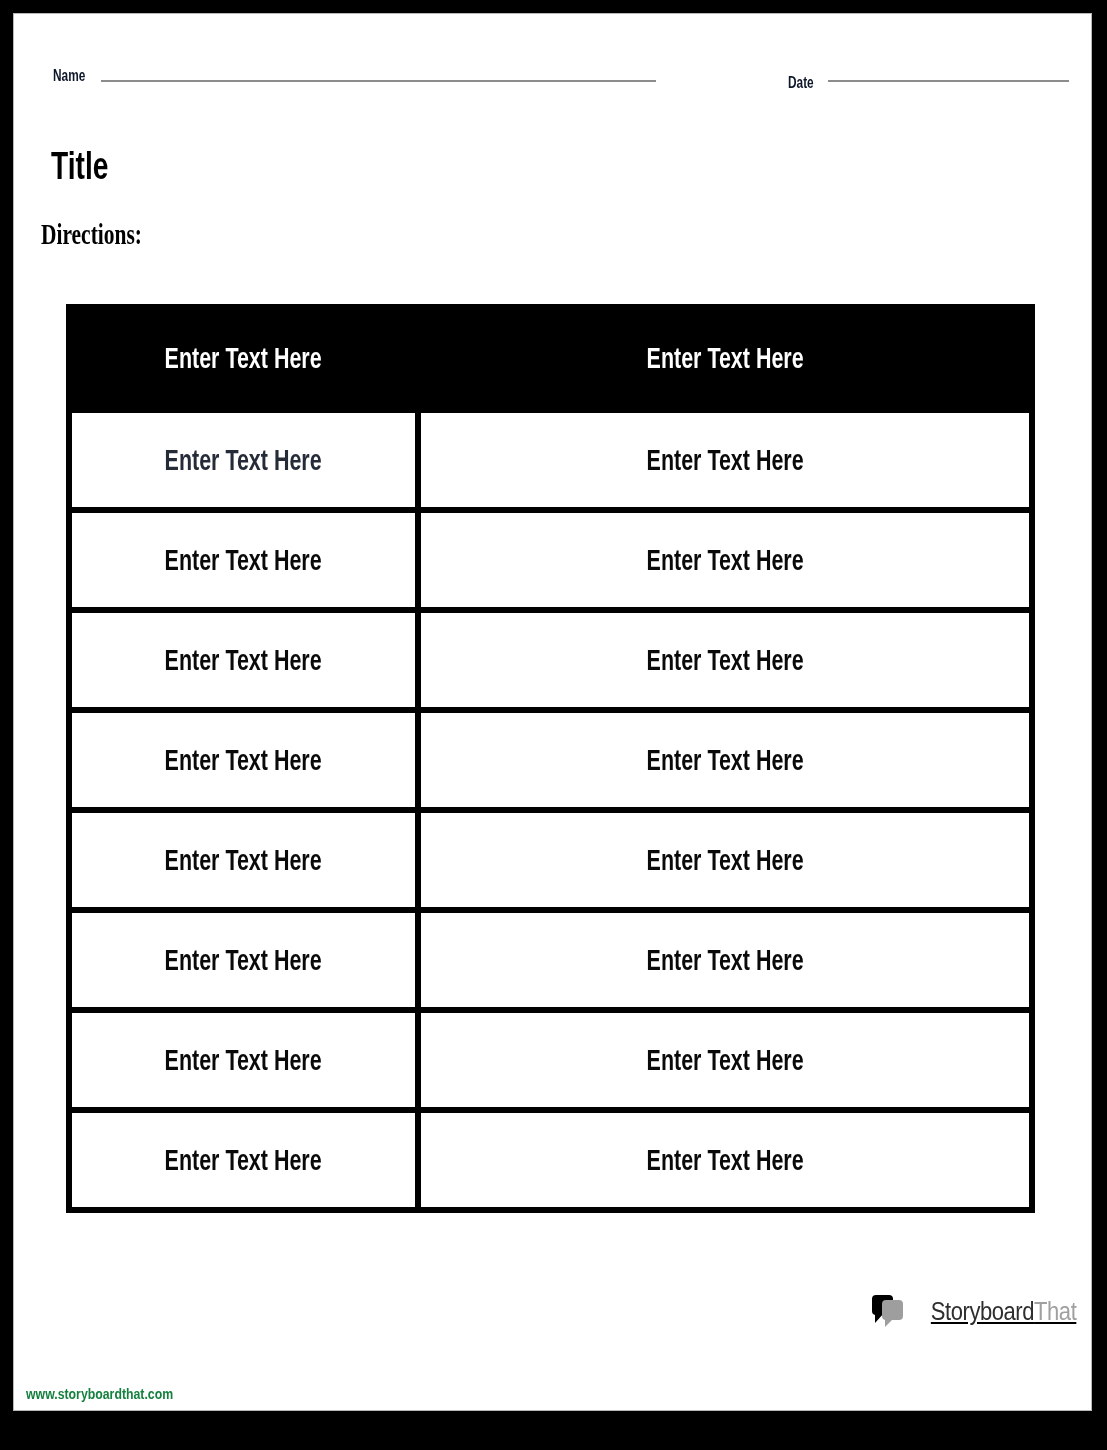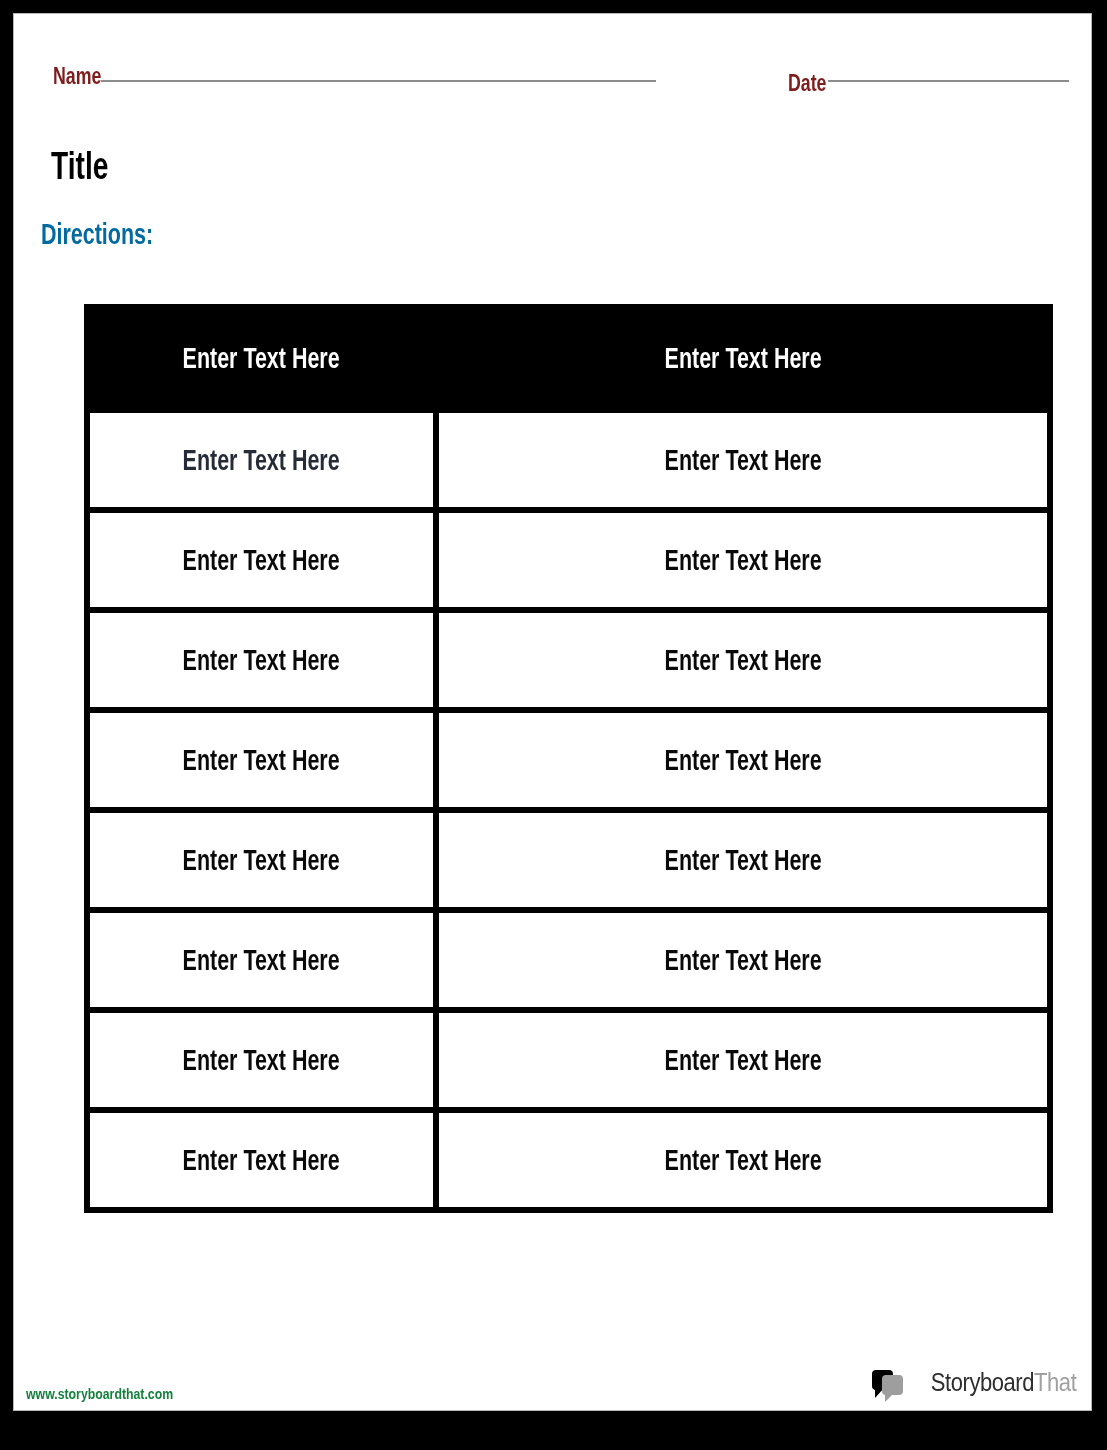--- a/index.html
+++ b/index.html
@@ -22,23 +22,23 @@
     transform-origin: center center;
     white-space: nowrap;
     font-weight: bold;
     letter-spacing: 0px;
   }
   .cond-left { transform-origin: left center; }
 
   
   .field-label {
     position: absolute;
-    font-size: 24px;
+    font-size: 16px;
     line-height: 28px;
-    color: #7f1d1d;
+    color: #0f172a;
   }
   .name-label { left: 39px; top: 48px; }
   .date-label { left: 774px; top: 48px; margin-top: 7px; }
   .write-line {
     position: absolute;
     height: 2px;
     background: #8c8c8c;
     top: 66px;
   }
   .name-line { left: 87px; width: 555px; }
@@ -53,27 +53,28 @@
     font-size: 38px;
     line-height: 44px;
     color: #000;
     margin-left: 27px;
   }
   .directions {
     position: absolute;
     left: 27px; top: 203px;
     font-size: 29px;
     line-height: 34px;
-    color: #0369a1;
+    color: #000000;
+    font-family: Liberation Serif, serif;
   }
 
   
   .worksheet-table {
     position: absolute;
-    left: 70px; top: 290px;
+    left: 52px; top: 290px;
     width: 963px;
     border-collapse: collapse;
     table-layout: fixed;
   }
   .worksheet-table col.c1 { width: 349px; }
   .worksheet-table col.c2 { width: 614px; }
   .worksheet-table td {
     border: 6px solid #000000;
     text-align: center;
     vertical-align: middle;
@@ -94,23 +95,25 @@
   .site-url {
     position: absolute;
     left: 12px; top: 1371px;
     font-size: 15px;
     line-height: 18px;
     color: #15803d;
   }
   .site-url .cond { transform: scaleX(0.82); }
   .logo {
     position: absolute;
-    right: 15px; top: 1354px;
+    right: 15px; top: 1278px;
     height: 38px;
     display: flex;
+    align-items: center;
+    text-decoration: underline;
   }
   .logo-icon { width: 35px; height: 36px; margin-right: 5px; }
   .logo-text {
     font-size: 25px;
     font-weight: 500;
     letter-spacing: -0.5px;
     display: inline-block;
     transform: scaleX(0.88);
     transform-origin: right center;
     white-space: nowrap;

